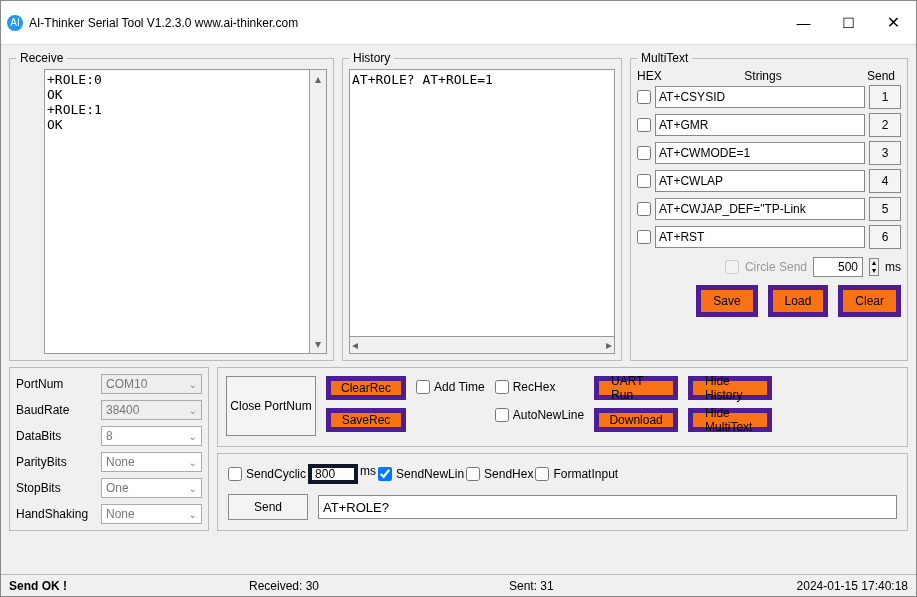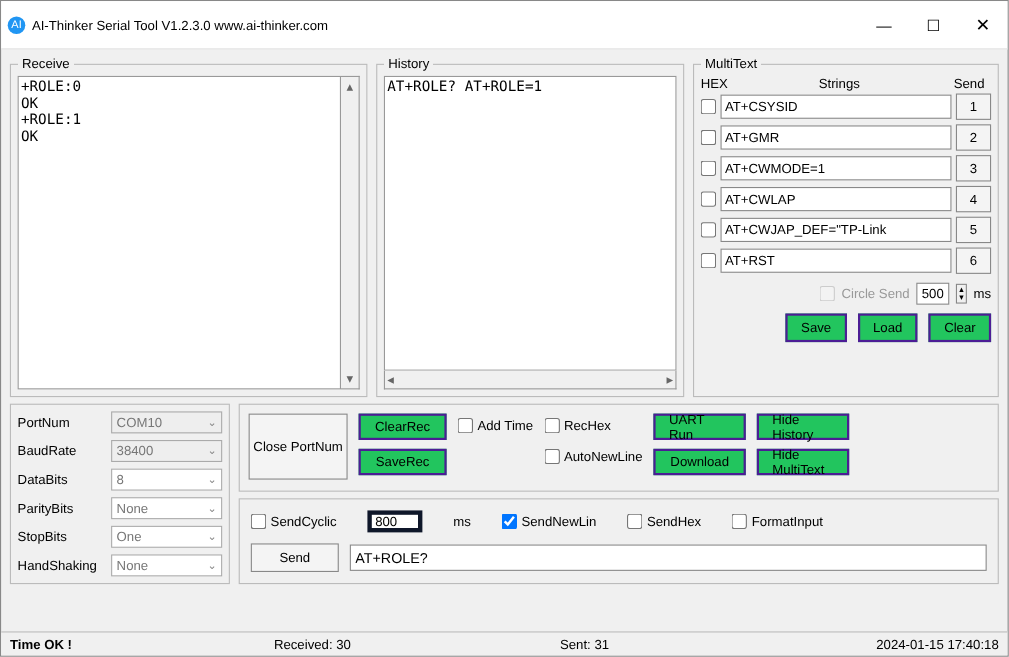--- a/index.html
+++ b/index.html
@@ -10,58 +10,58 @@
 .winbtns { display: flex; }
 .winbtn { width: 45px; height: 29px; display: flex; align-items: center; justify-content: center; font-size: 14px; }
 .winbtn.close { font-size: 16px; }
 .content { flex: 1; padding: 6px 8px; display: flex; flex-direction: column; gap: 6px; }
 .row1 { display: flex; gap: 8px; height: 310px; }
 fieldset { border: 1px solid #bbb; padding: 4px 6px 6px; }
 legend { padding: 0 4px; }
 .receive { width: 325px; display: flex; flex-direction: column; }
 .history { width: 280px; display: flex; flex-direction: column; }
 .multitext { flex: 1; display: flex; flex-direction: column; }
-.txtarea { flex: 1; width: 100%; resize: none; border: 1px solid #999; font-family: monospace; font-size: 13px; padding: 2px; background: #fff; white-space: pre; overflow: auto; }
+.txtarea { flex: 1; width: 100%; resize: none; border: 1px solid #999; font-family: monospace; font-size: 13px; padding: 2px; background: #fff; white-space: pre; overflow: auto; margin-left: 28px; }
 .histbox { flex: 1; position: relative; display: flex; flex-direction: column; }
 .histcontent { flex: 1; border: 1px solid #999; background: #fff; font-family: monospace; font-size: 13px; padding: 2px; overflow: hidden; }
 .hscroll { height: 17px; border: 1px solid #999; border-top: none; background: #f0f0f0; display: flex; justify-content: space-between; align-items: center; padding: 0 2px; color: #666; }
 .vscroll { width: 17px; border: 1px solid #999; border-left: none; background: #f0f0f0; display: flex; flex-direction: column; justify-content: space-between; align-items: center; padding: 2px 0; color: #666; }
 .mt-head { display: flex; margin-bottom: 2px; }
 .mt-head .h1 { width: 28px; }
 .mt-head .h2 { flex: 1; text-align: center; }
 .mt-head .h3 { width: 40px; text-align: center; }
 .mt-row { display: flex; align-items: center; gap: 4px; margin-bottom: 4px; }
 .mt-row input[type=checkbox] { width: 14px; height: 14px; }
 .mt-row .txt { flex: 1; height: 22px; border: 1px solid #888; padding: 0 3px; font-size: 12px; }
 .mt-row .btn { width: 32px; height: 24px; border: 1px solid #888; background: #f4f4f4; display: flex; align-items: center; justify-content: center; }
 .mt-circle { display: flex; align-items: center; justify-content: flex-end; gap: 6px; margin-top: 4px; }
 .mt-circle input[type=checkbox] { width: 14px; height: 14px; }
-.mt-circle .num { width: 30px; height: 20px; border: 1px solid #888; text-align: right; padding-right: 4px; }
+.mt-circle .num { width: 50px; height: 20px; border: 1px solid #888; text-align: right; padding-right: 4px; }
 .spinbtns { display: flex; flex-direction: column; border: 1px solid #888; }
 .spinbtns span { font-size: 8px; line-height: 8px; padding: 0 2px; }
 .mt-btns { display: flex; justify-content: flex-end; gap: 10px; margin-top: 8px; }
-.btn { border: 2px solid #4c1d95; background: #22c55e; padding: 4px 12px; display: inline-flex; align-items: center; justify-content: center; cursor: pointer; }
+.btn { border: 5px solid #4c1d95; background: #f97316; padding: 4px 12px; display: inline-flex; align-items: center; justify-content: center; cursor: pointer; }
 .row2 { display: flex; gap: 8px; }
 .portpanel { width: 200px; border: 1px solid #bbb; padding: 6px; display: flex; flex-direction: column; gap: 6px; }
 .prow { display: flex; align-items: center; }
 .prow .lab { width: 85px; }
 .prow .sel { flex: 1; height: 20px; border: 1px solid #aaa; background: #fff; padding: 0 4px; display: flex; align-items: center; justify-content: space-between; color: #777; }
 .prow .sel.dis { background: #eee; }
 .prow .sel .dd { font-size: 10px; color: #888; }
 .midpanel { flex: 1; border: 1px solid #bbb; padding: 8px; display: flex; gap: 10px; align-items: flex-start; }
 .bigbtn { width: 90px; height: 60px; border: 1px solid #888; background: #f4f4f4; display: flex; align-items: center; justify-content: center; }
 .midbtns { display: flex; flex-direction: column; gap: 8px; }
 .midbtns .btn { width: 80px; height: 24px; }
 .chkcol { display: flex; flex-direction: column; gap: 14px; padding-top: 4px; }
 .chk { display: flex; align-items: center; gap: 4px; }
 .chk input { width: 14px; height: 14px; }
 .rightbtns { display: flex; flex-direction: column; gap: 8px; }
 .rightbtns .btn { width: 84px; height: 24px; }
 .sendpanel { border: 1px solid #bbb; padding: 10px; display: flex; flex-direction: column; gap: 10px; }
-.sendrow1 { display: flex; align-items: center; gap: 28px; }
+.sendrow1 { display: flex; gap: 2px; }
 .sendrow1 .num { width: 50px; height: 20px; border: 4px solid #0f172a; padding: 0 3px; }
 .sendrow2 { display: flex; align-items: center; gap: 10px; }
 .sendbtn { width: 80px; height: 26px; border: 1px solid #888; background: #f4f4f4; display: flex; align-items: center; justify-content: center; }
 .cmdinput { flex: 1; height: 24px; border: 1px solid #888; padding: 0 4px; font-size: 13px; }
 .statusbar { height: 22px; background: #f0f0f0; border-top: 1px solid #bbb; display: flex; align-items: center; padding: 0 8px; font-size: 13px; }
 .statusbar .s1 { width: 240px; font-weight: bold; }
 .statusbar .s2 { width: 260px; }
 .statusbar .s3 { flex: 1; }
 .statusbar .s4 { }
 .disabled-label { color: #999; }
@@ -268,17 +268,17 @@
         <div class="sendrow2">
           <div class="sendbtn">Send</div>
           <input class="cmdinput" value="AT+ROLE?" style="">
         </div>
       </div>
     </div>
   </div>
 </div>
 
 <div class="statusbar">
-  <div class="s1">Time OK !</div>
+  <div class="s1">Send OK !</div>
   <div class="s2">Received: 30</div>
   <div class="s3">Sent: 31</div>
   <div class="s4">2024-01-15 17:40:18</div>
 </div>
 
 </body></html>

